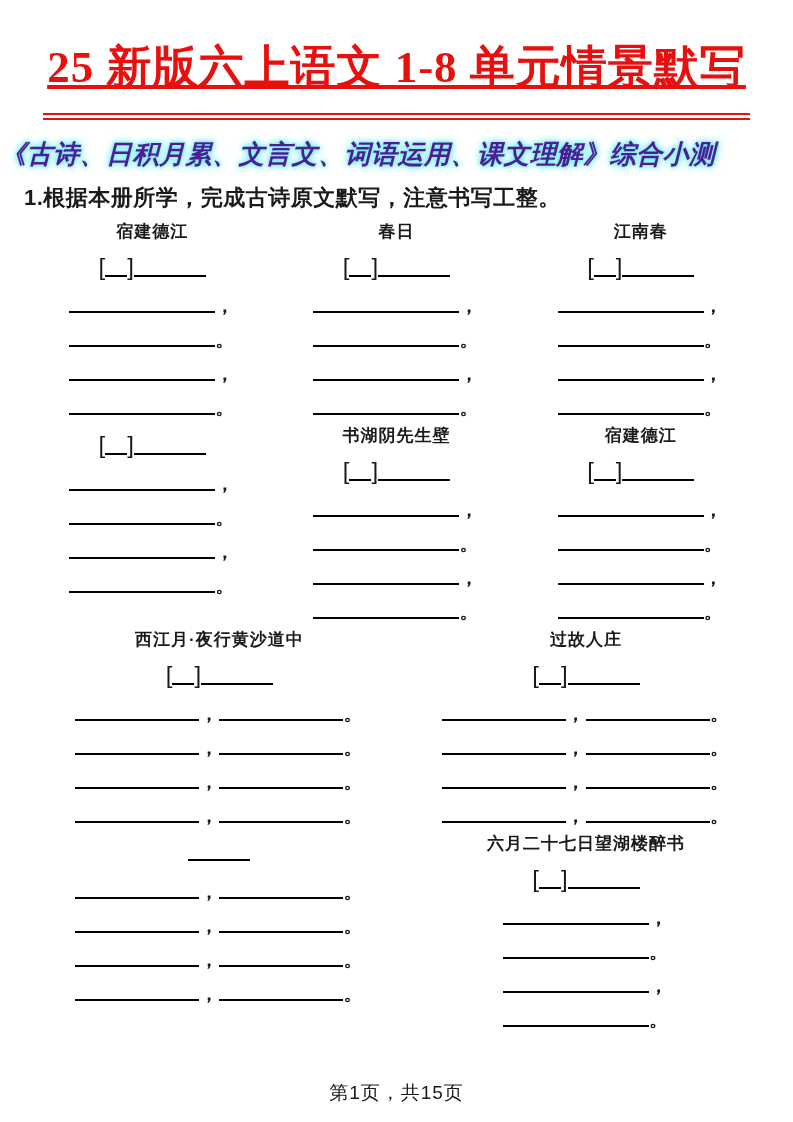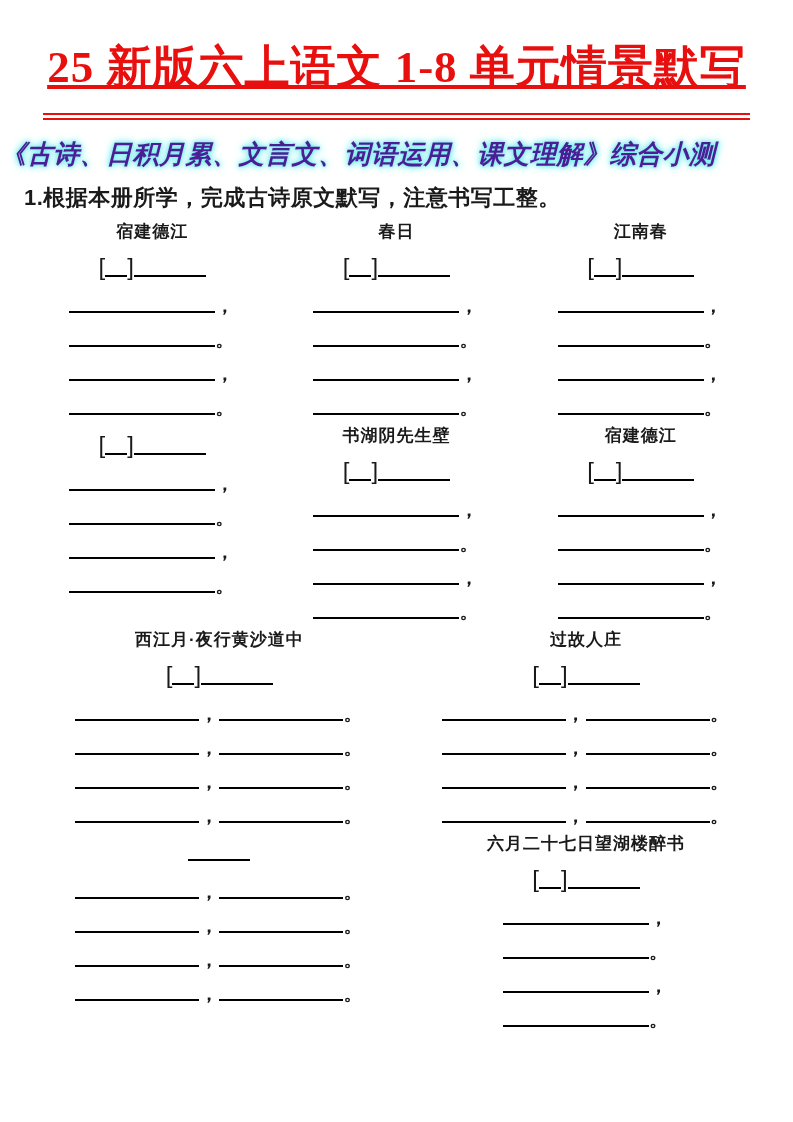--- a/index.html
+++ b/index.html
@@ -403,14 +403,15 @@
             <span class="punct">，</span>
           </div>
           <div class="blank-line">
             <span class="blank"></span>
             <span class="punct">。</span>
           </div>
         </div>
       </div>
     </div>
 
+  <div class="footer">第1页，共15页</div>
 
 </div>
 
 </body></html>

